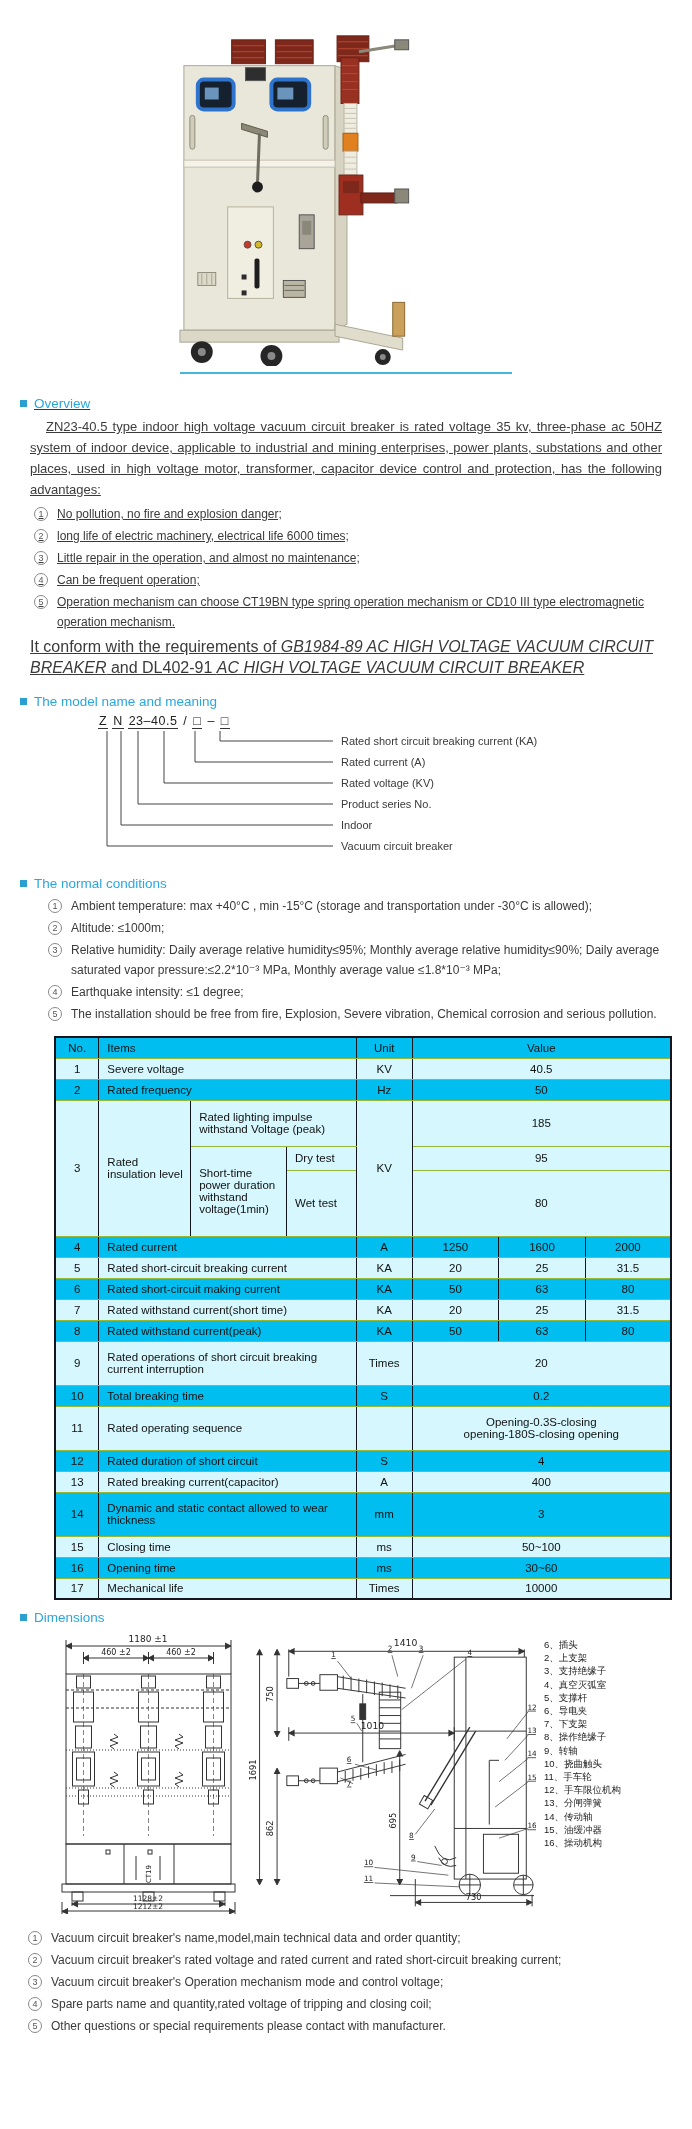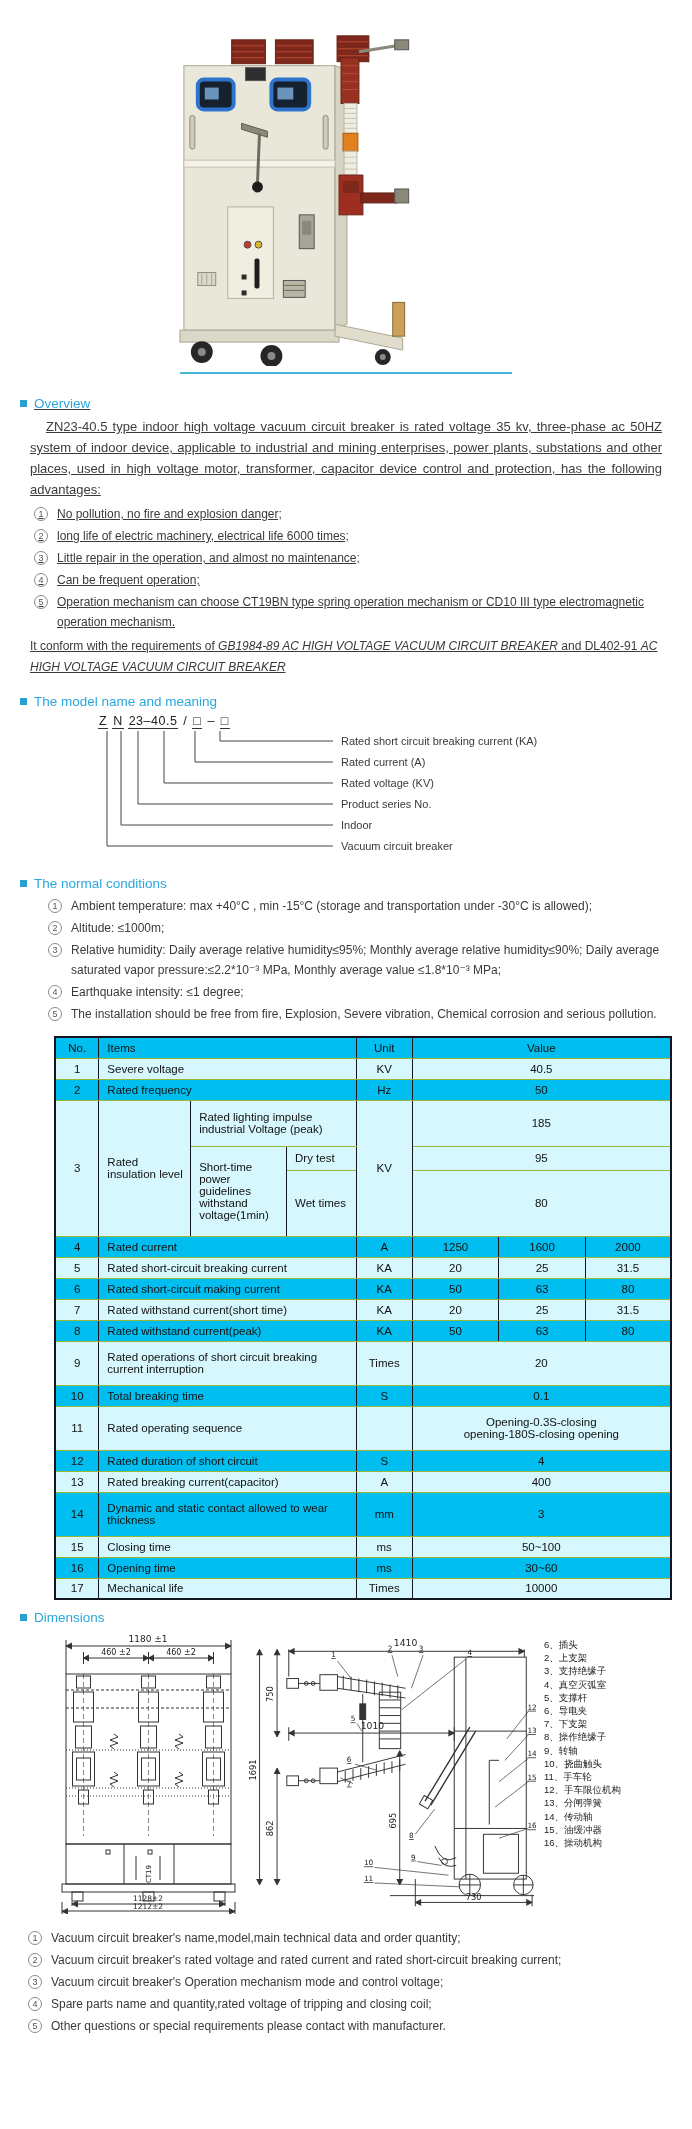--- a/index.html
+++ b/index.html
@@ -16,21 +16,21 @@
   .sec-h .sq { width:7px; height:7px; background:#2b9fd0; display:inline-block; }
 
   .para { font-size:13px; line-height:21px; text-align:justify; margin:2px 10px 4px 10px; text-indent:16px; color:#3c3c3c; }
 
   .nlist { margin:2px 0 0 14px; }
   .li { display:flex; gap:9px; font-size:12px; line-height:20px; margin-bottom:2px; }
   .circ { flex:0 0 14px; width:14px; height:14px; border:1px solid #8a8a8a; border-radius:50%;
           font-size:9px; display:flex; align-items:center; justify-content:center; color:#555; margin-top:3px; }
   .li-t { flex:1; }
 
-  .conform { font-size:12px; line-height:21px; margin:4px 10px 0 10px; }
+  .conform { font-size:16px; line-height:21px; margin:4px 10px 0 10px; }
   .conform .it { font-style:italic; }
 
   
   .model-diagram { position:relative; margin:4px 0 0 78px; height:152px; }
   .model-code { font-size:12.5px; letter-spacing:0.5px; color:#222; }
   .model-code span { margin-right:4px; padding:0 1px; }
   .model-code span.u { border-bottom:1px solid #333; }
   .model-svg { position:absolute; left:0; top:17px; }
   .model-svg text { font-size:11px; fill:#3a3a3a; }
 
@@ -240,31 +240,31 @@
           </tr>
           <tr class="bright">
             <td>2</td>
             <td class="l" colspan="3">Rated frequency</td>
             <td>Hz</td>
             <td colspan="3">50</td>
           </tr>
           <tr class="light">
             <td rowspan="3">3</td>
             <td class="l" rowspan="3">Rated insulation level</td>
-            <td class="l" colspan="2" style="height: 46px;">Rated  lighting  impulse industrial Voltage (peak)</td>
+            <td class="l" colspan="2" style="height: 46px;">Rated  lighting  impulse withstand Voltage (peak)</td>
             <td rowspan="3">KV</td>
             <td colspan="3">185</td>
           </tr>
           <tr class="light">
-            <td class="l" rowspan="2">Short-time power guidelines withstand voltage(1min)</td>
+            <td class="l" rowspan="2">Short-time power duration withstand voltage(1min)</td>
             <td class="l" style="height: 24px;">Dry test</td>
             <td colspan="3">95</td>
           </tr>
           <tr class="light">
-            <td class="l" style="height: 66px;">Wet times</td>
+            <td class="l" style="height: 66px;">Wet test</td>
             <td colspan="3">80</td>
           </tr>
           <tr class="bright">
             <td>4</td>
             <td class="l" colspan="3">Rated current</td>
             <td>A</td>
             <td>1250</td>
             <td>1600</td>
             <td>2000</td>
           </tr>
@@ -303,21 +303,21 @@
           <tr class="light">
             <td style="height: 44px;">9</td>
             <td class="l" colspan="3">Rated operations of short circuit breaking current interruption</td>
             <td>Times</td>
             <td colspan="3">20</td>
           </tr>
           <tr class="bright">
             <td>10</td>
             <td class="l" colspan="3">Total breaking time</td>
             <td>S</td>
-            <td colspan="3">0.1</td>
+            <td colspan="3">0.2</td>
           </tr>
           <tr class="light">
             <td style="height: 44px;">11</td>
             <td class="l" colspan="3">Rated operating sequence</td>
             <td></td>
             <td colspan="3">Opening-0.3S-closing<br>opening-180S-closing opening</td>
           </tr>
           <tr class="bright">
             <td>12</td>
             <td class="l" colspan="3">Rated duration of short circuit</td>

